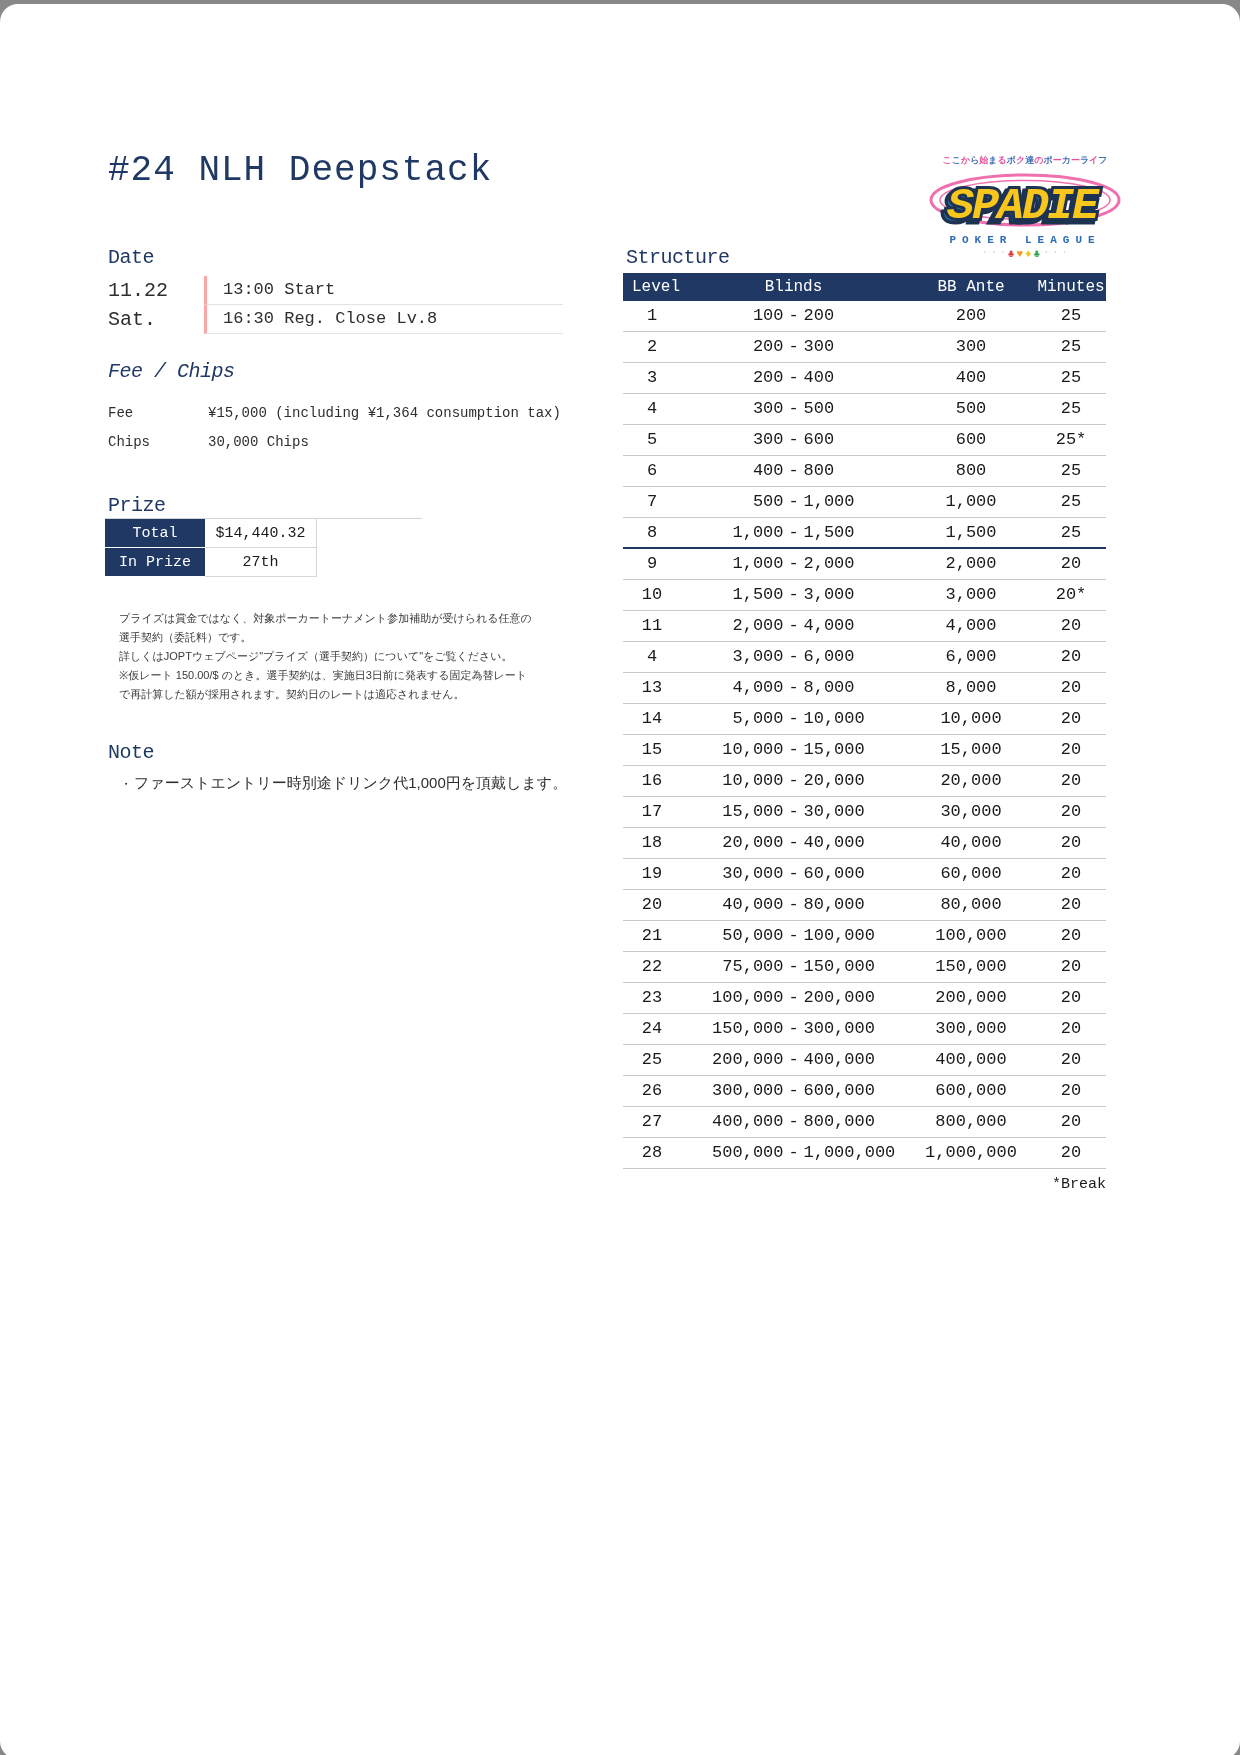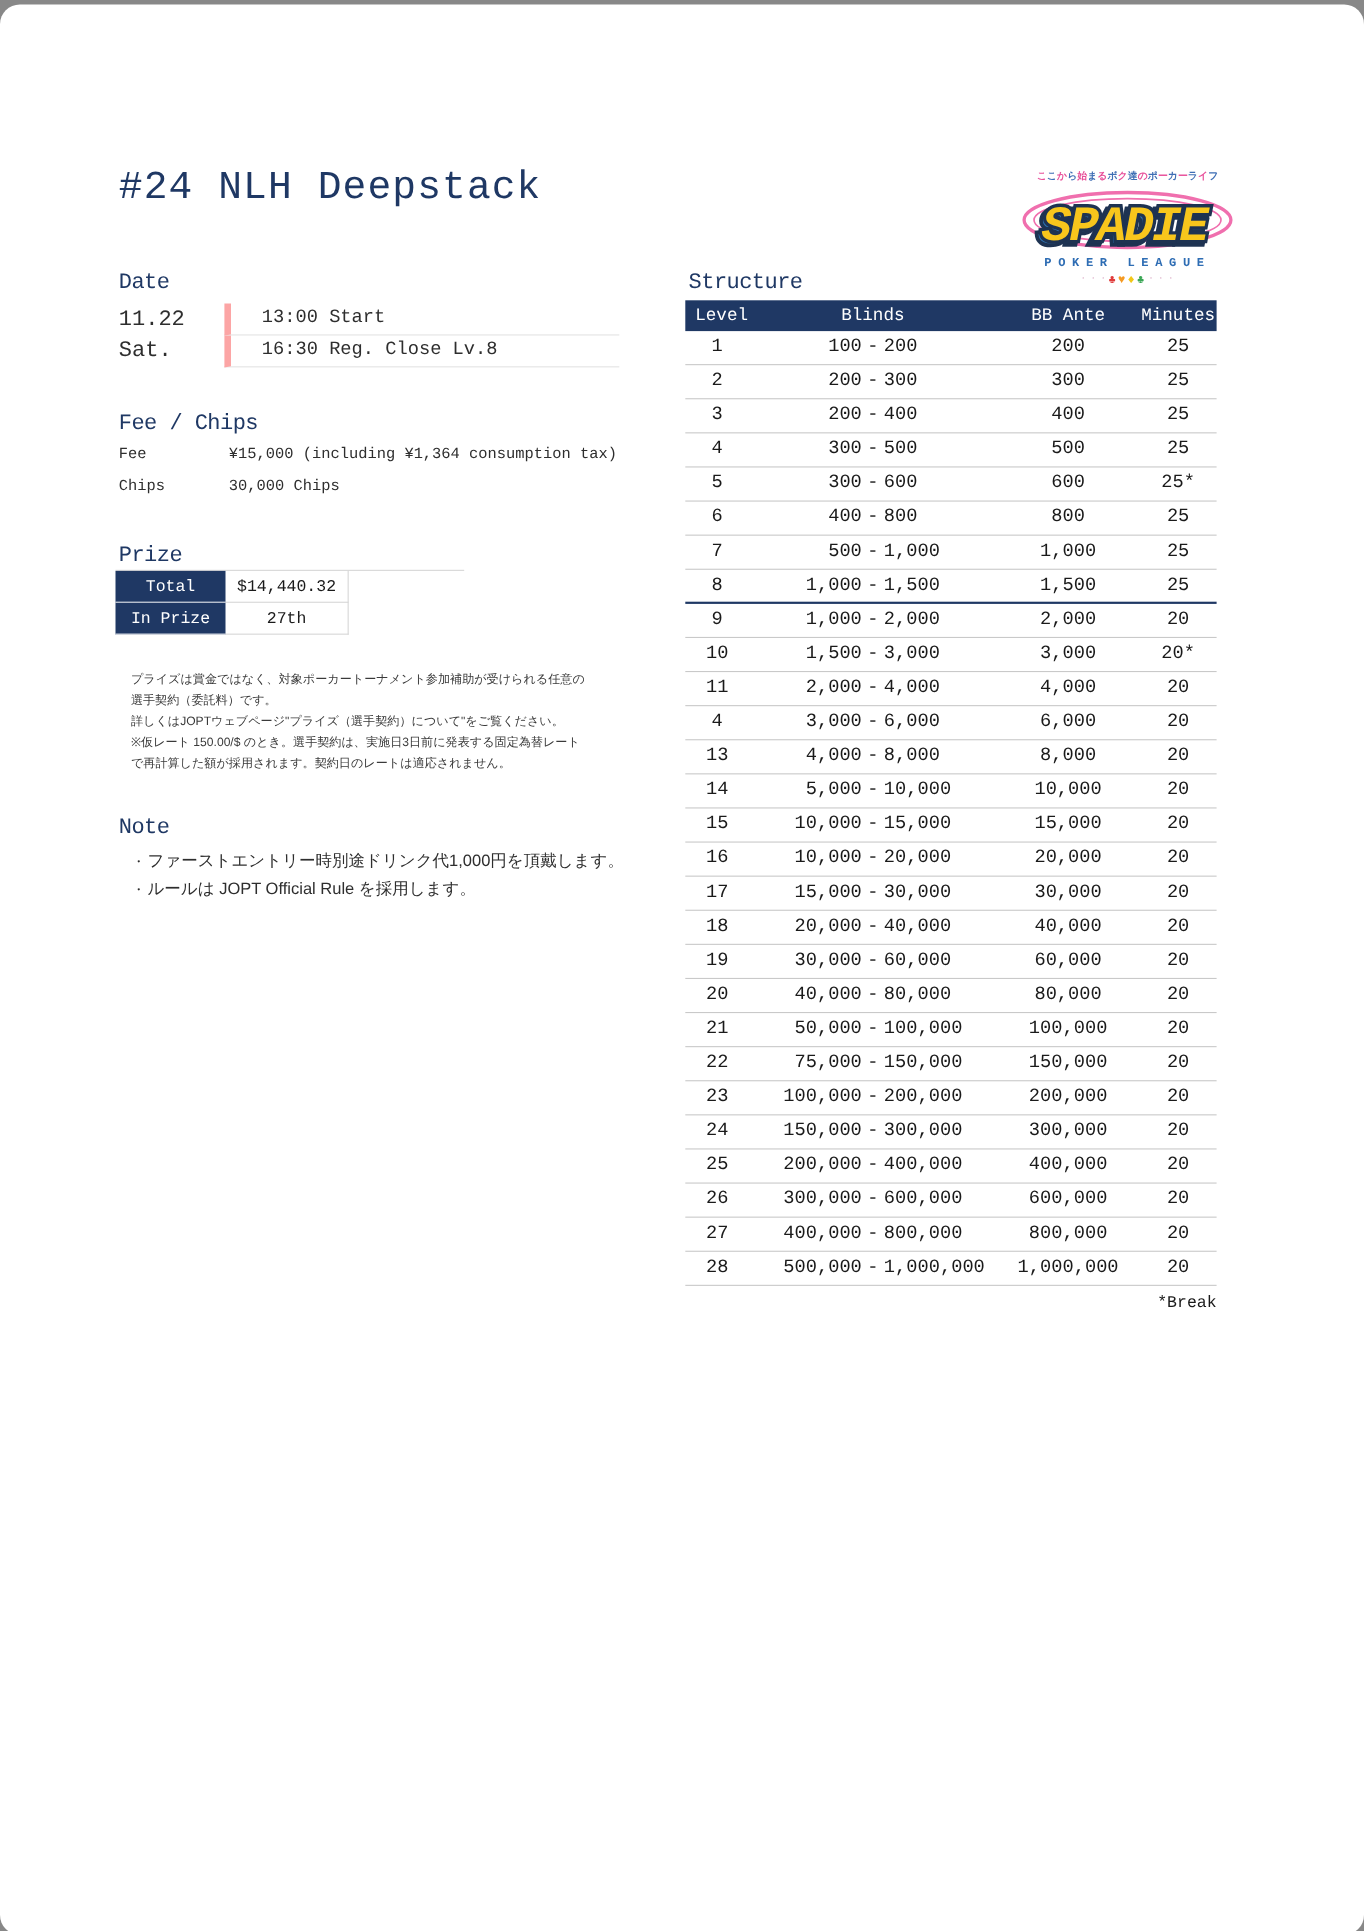--- a/index.html
+++ b/index.html
@@ -17,22 +17,22 @@
   .logo-suits { margin-top:1px; font-size:11px; letter-spacing:2px; white-space:nowrap; }
   .logo-suits .suit-dash { color:#d9a9c4; font-size:8px; letter-spacing:1px; vertical-align:2px; }
 
   
   .sec-heading { position:absolute; font-size:20px; letter-spacing:-0.5px; color:#1f3864; white-space:nowrap; }
 
   
   .date-grid { position:absolute; left:108px; top:272px; width:455px; display:flex; }
   .date-day { width:96px; height:29px; line-height:29px; font-size:20px; }
   .date-times { flex:1; }
-  .date-time { height:29px; line-height:28px; font-size:17px; padding-left:28px;
-               border-left:6px solid #fca5a5; border-bottom:1px solid #e3e3e3; }
+  .date-time { height:29px; line-height:28px; font-size:17px; padding-left:16px;
+               border-left:3px solid #fca5a5; border-bottom:1px solid #e3e3e3; }
 
   
   .fee-rows { position:absolute; left:108px; top:395px; width:470px; }
   .fee-row { display:flex; height:29px; line-height:29px; font-size:14px; }
   .fee-label { width:100px; }
   .fee-value { flex:1; white-space:nowrap; }
 
   
   .prize-topline { position:absolute; left:105px; top:514px; width:317px; height:1px; background:#d6d6d6; }
   .prize-table { position:absolute; left:105px; top:515px;font-family:Liberation Mono, monospace; }
@@ -96,21 +96,21 @@
     <div class="date-day">11.22 Sat.</div>
     <div class="date-times">
 
         <div class="date-time">13:00 Start</div>
 
         <div class="date-time">16:30 Reg. Close Lv.8</div>
 
     </div>
   </div>
 
-  <div class="sec-heading" style="left:108px; top:370px;">Fee / Chips</div>
+  <div class="sec-heading" style="left:108px; top:356px;font-style:italic;">Fee / Chips</div>
   <div class="fee-rows">
 
       <div class="fee-row">
         <div class="fee-label">Fee</div>
         <div class="fee-value">¥15,000 (including ¥1,364 consumption tax)</div>
       </div>
 
       <div class="fee-row">
         <div class="fee-label">Chips</div>
         <div class="fee-value">30,000 Chips</div>
@@ -137,21 +137,20 @@
 選手契約（委託料）です。
 詳しくはJOPTウェブページ"プライズ（選手契約）について"をご覧ください。
 ※仮レート 150.00/$ のとき。選手契約は、実施日3日前に発表する固定為替レート
 で再計算した額が採用されます。契約日のレートは適応されません。</div>
 
   <div class="sec-heading" style="left:108px; top:737px;">Note</div>
   <div class="note-list">
 
       <div class="note-item"><span class="note-bullet">・</span><span>ファーストエントリー時別途ドリンク代1,000円を頂戴します。</span></div>
 
-      <div class="note-item"><span class="note-bullet">・</span><span>ルールは JOPT Official Rule を採用します。</span></div>
 
   </div>
 
   <div class="sec-heading" style="left:626px; top:242px;">Structure</div>
   <div class="structure-table">
     <div class="s-header">
       <div class="h-level">Level</div>
       <div class="h-blinds">Blinds</div>
       <div class="h-ante">BB Ante</div>
       <div class="h-min">Minutes</div>

